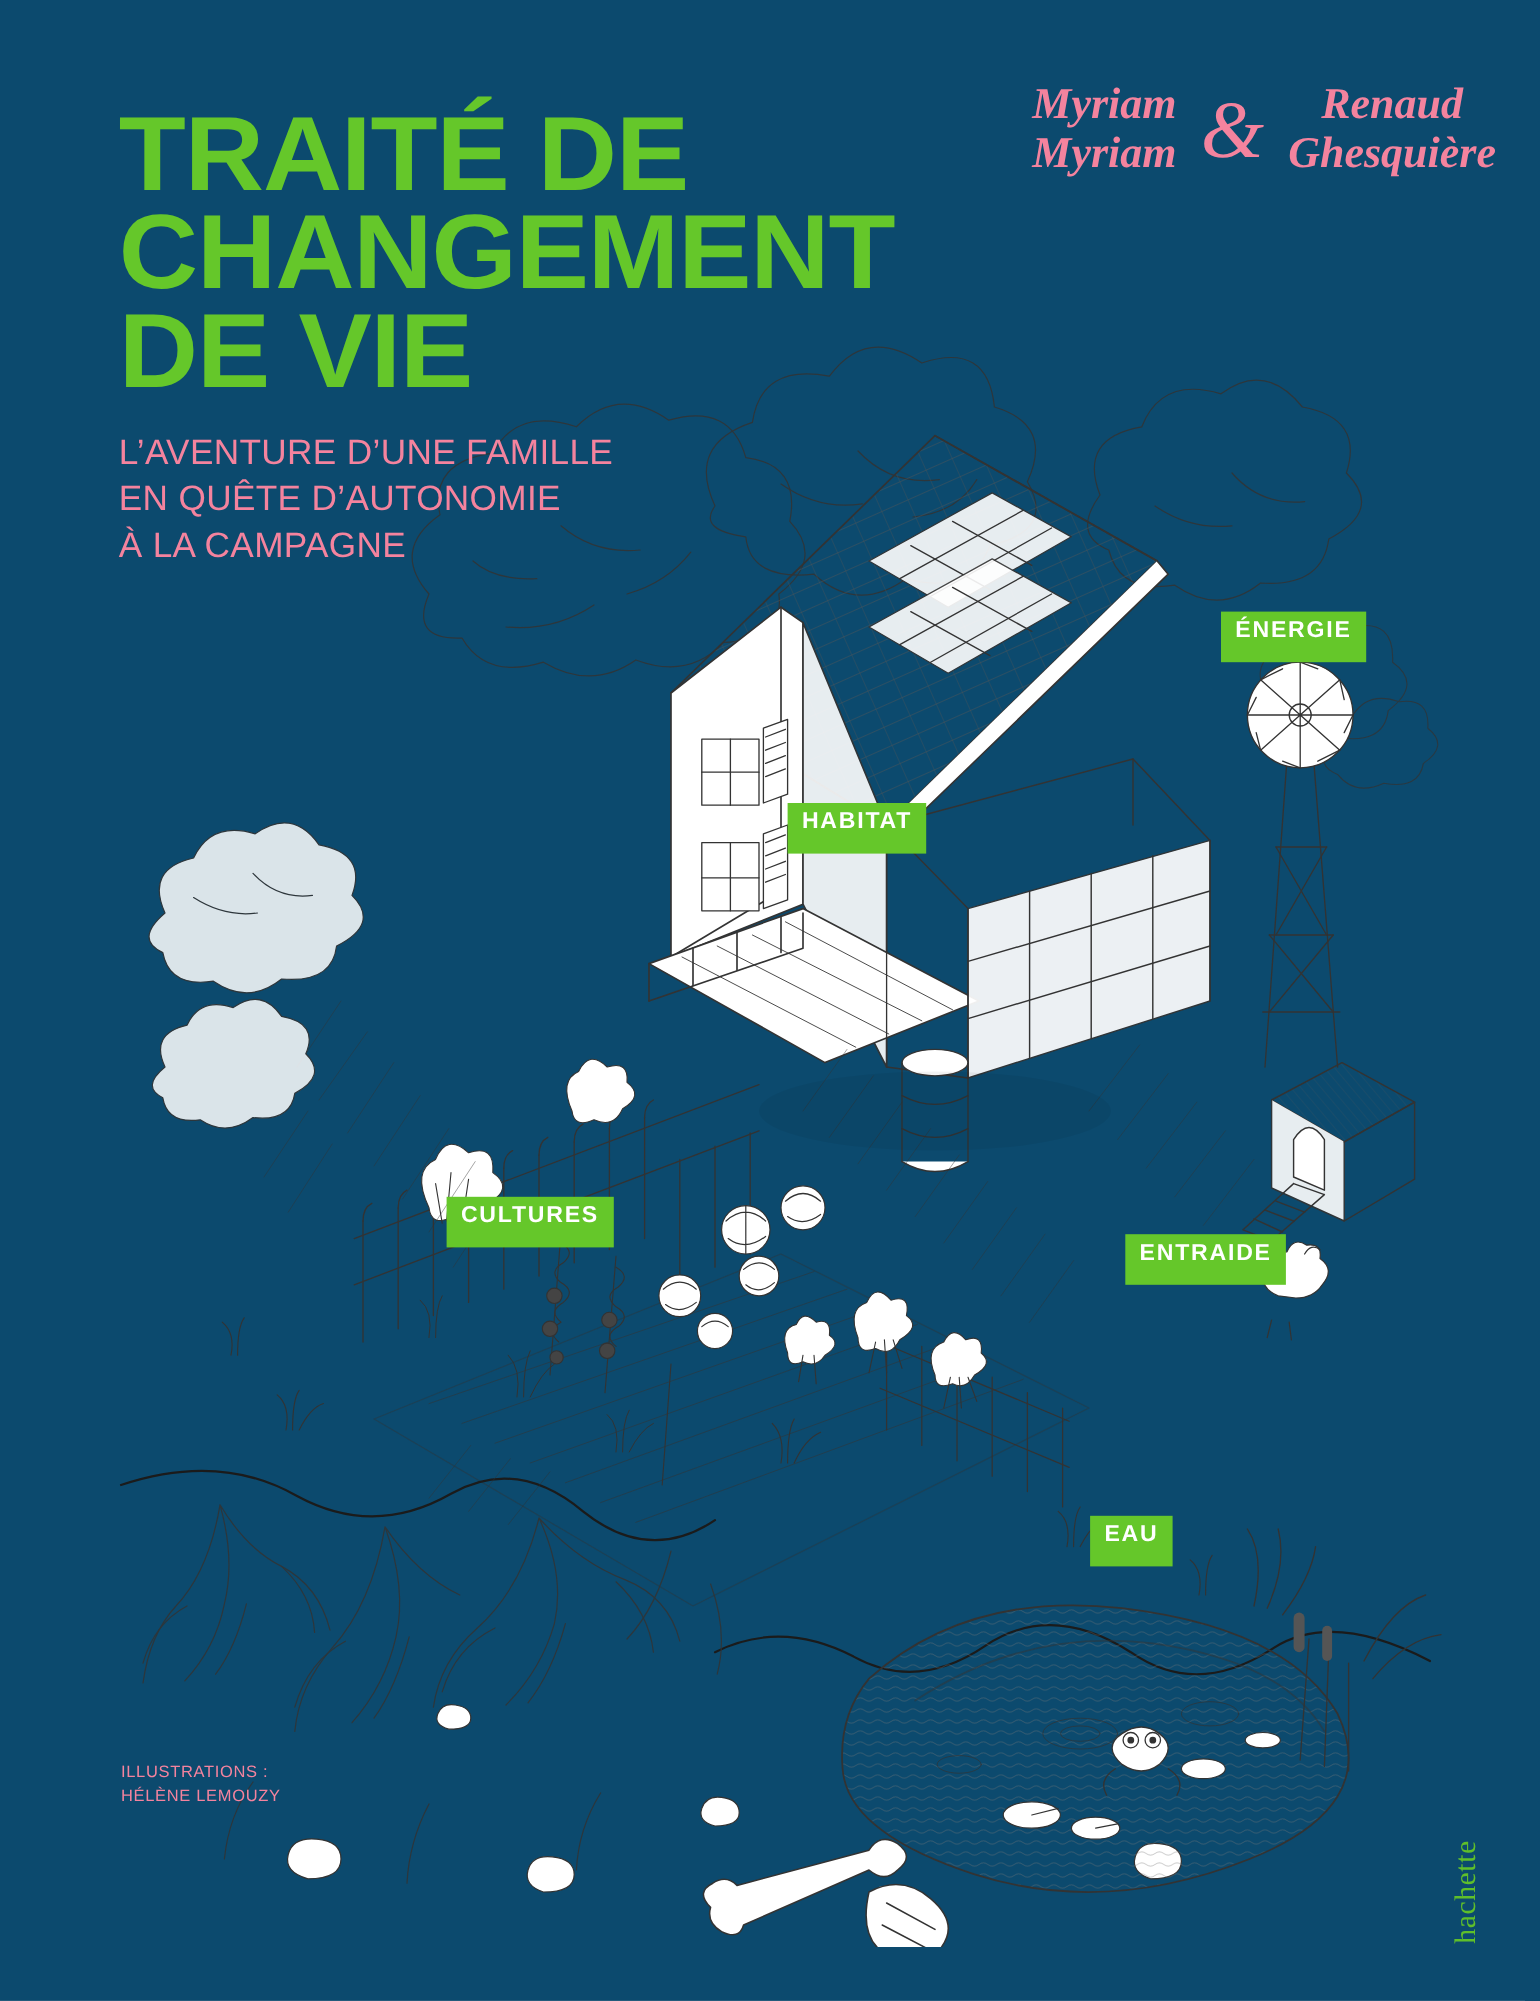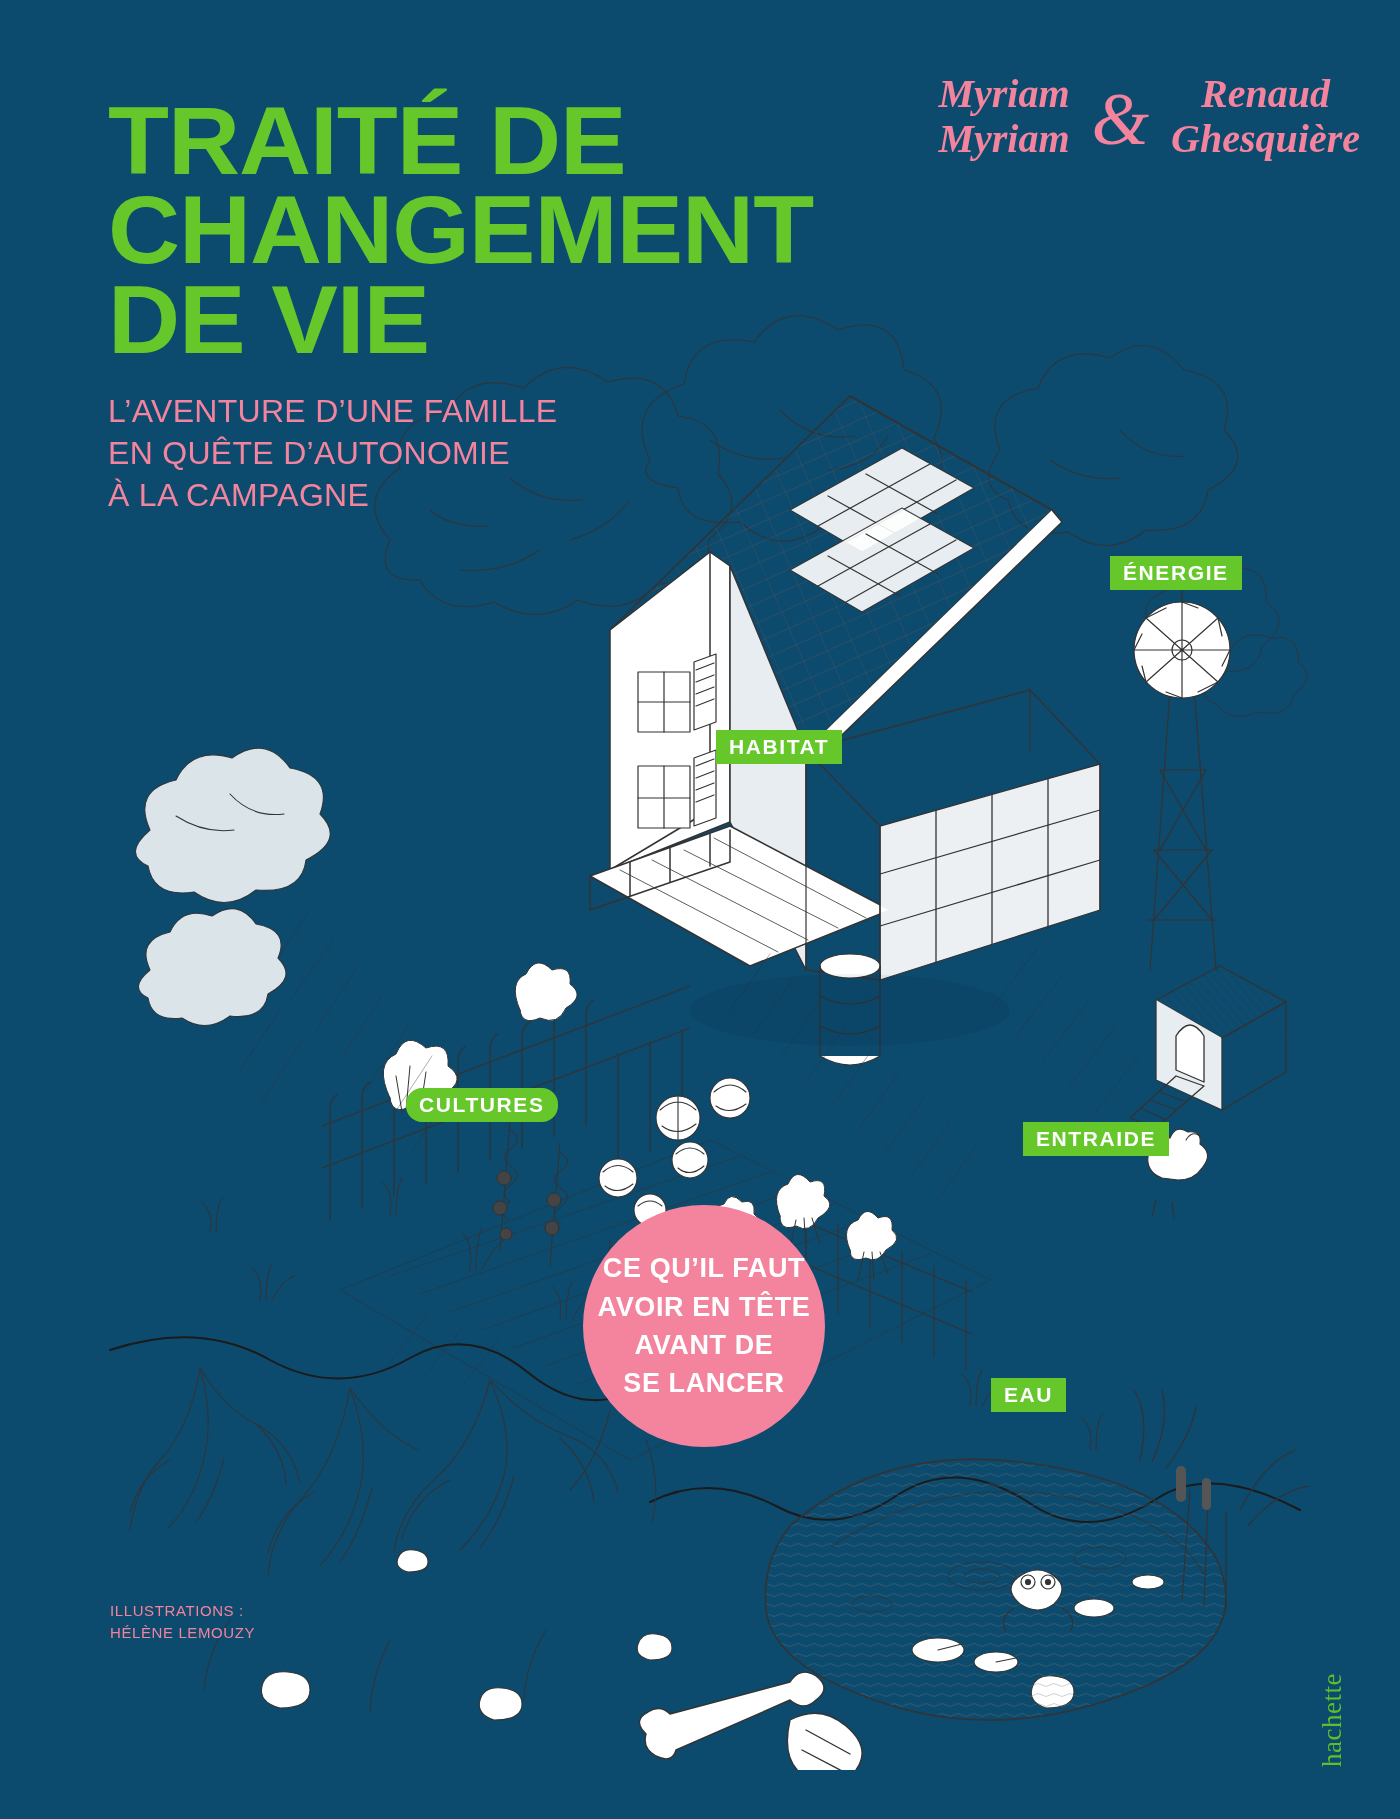--- a/index.html
+++ b/index.html
@@ -107,29 +107,29 @@
 
   
   .tag {
     position: absolute;
     background: #65C72A;
     color: #ffffff;
     font-family: "Liberation Sans", sans-serif;
     font-weight: bold;
     font-size: 21px;
     letter-spacing: 1.6px;
-    padding: 6px 13px 7px;
+    padding: 6px 13px 19px;
     text-transform: uppercase;
     white-space: nowrap;
     z-index: 6;
     line-height: 1;
   }
   #tag-energie  { left: 1110px; top: 556px; }
   #tag-habitat  { left: 716px;  top: 730px; }
-  #tag-cultures { left: 406px;  top: 1088px; border-radius: 16px; }
+  #tag-cultures { left: 406px;  top: 1088px; }
   #tag-entraide { left: 1023px; top: 1122px; }
   #tag-eau      { left: 991px;  top: 1378px; }
 
   
   #badge {
     position: absolute;
     left: 583px;
     top: 1205px;
     width: 242px;
     height: 242px;
@@ -496,26 +496,20 @@
       <span class="last">Ghesquière</span>
     </div>
   </div>
 
   <div class="tag" id="tag-energie">ÉNERGIE</div>
   <div class="tag" id="tag-habitat">HABITAT</div>
   <div class="tag" id="tag-cultures">CULTURES</div>
   <div class="tag" id="tag-entraide">ENTRAIDE</div>
   <div class="tag" id="tag-eau">EAU</div>
 
-  <div id="badge">
-    <span class="line">CE QU’IL FAUT</span>
-    <span class="line">AVOIR EN TÊTE</span>
-    <span class="line">AVANT DE</span>
-    <span class="line">SE LANCER</span>
-  </div>
 
   <div class="credit">
     <span class="line">ILLUSTRATIONS :</span>
     <span class="line">HÉLÈNE LEMOUZY</span>
   </div>
 
   <div id="publisher">hachette</div>
 
 </div>
 

